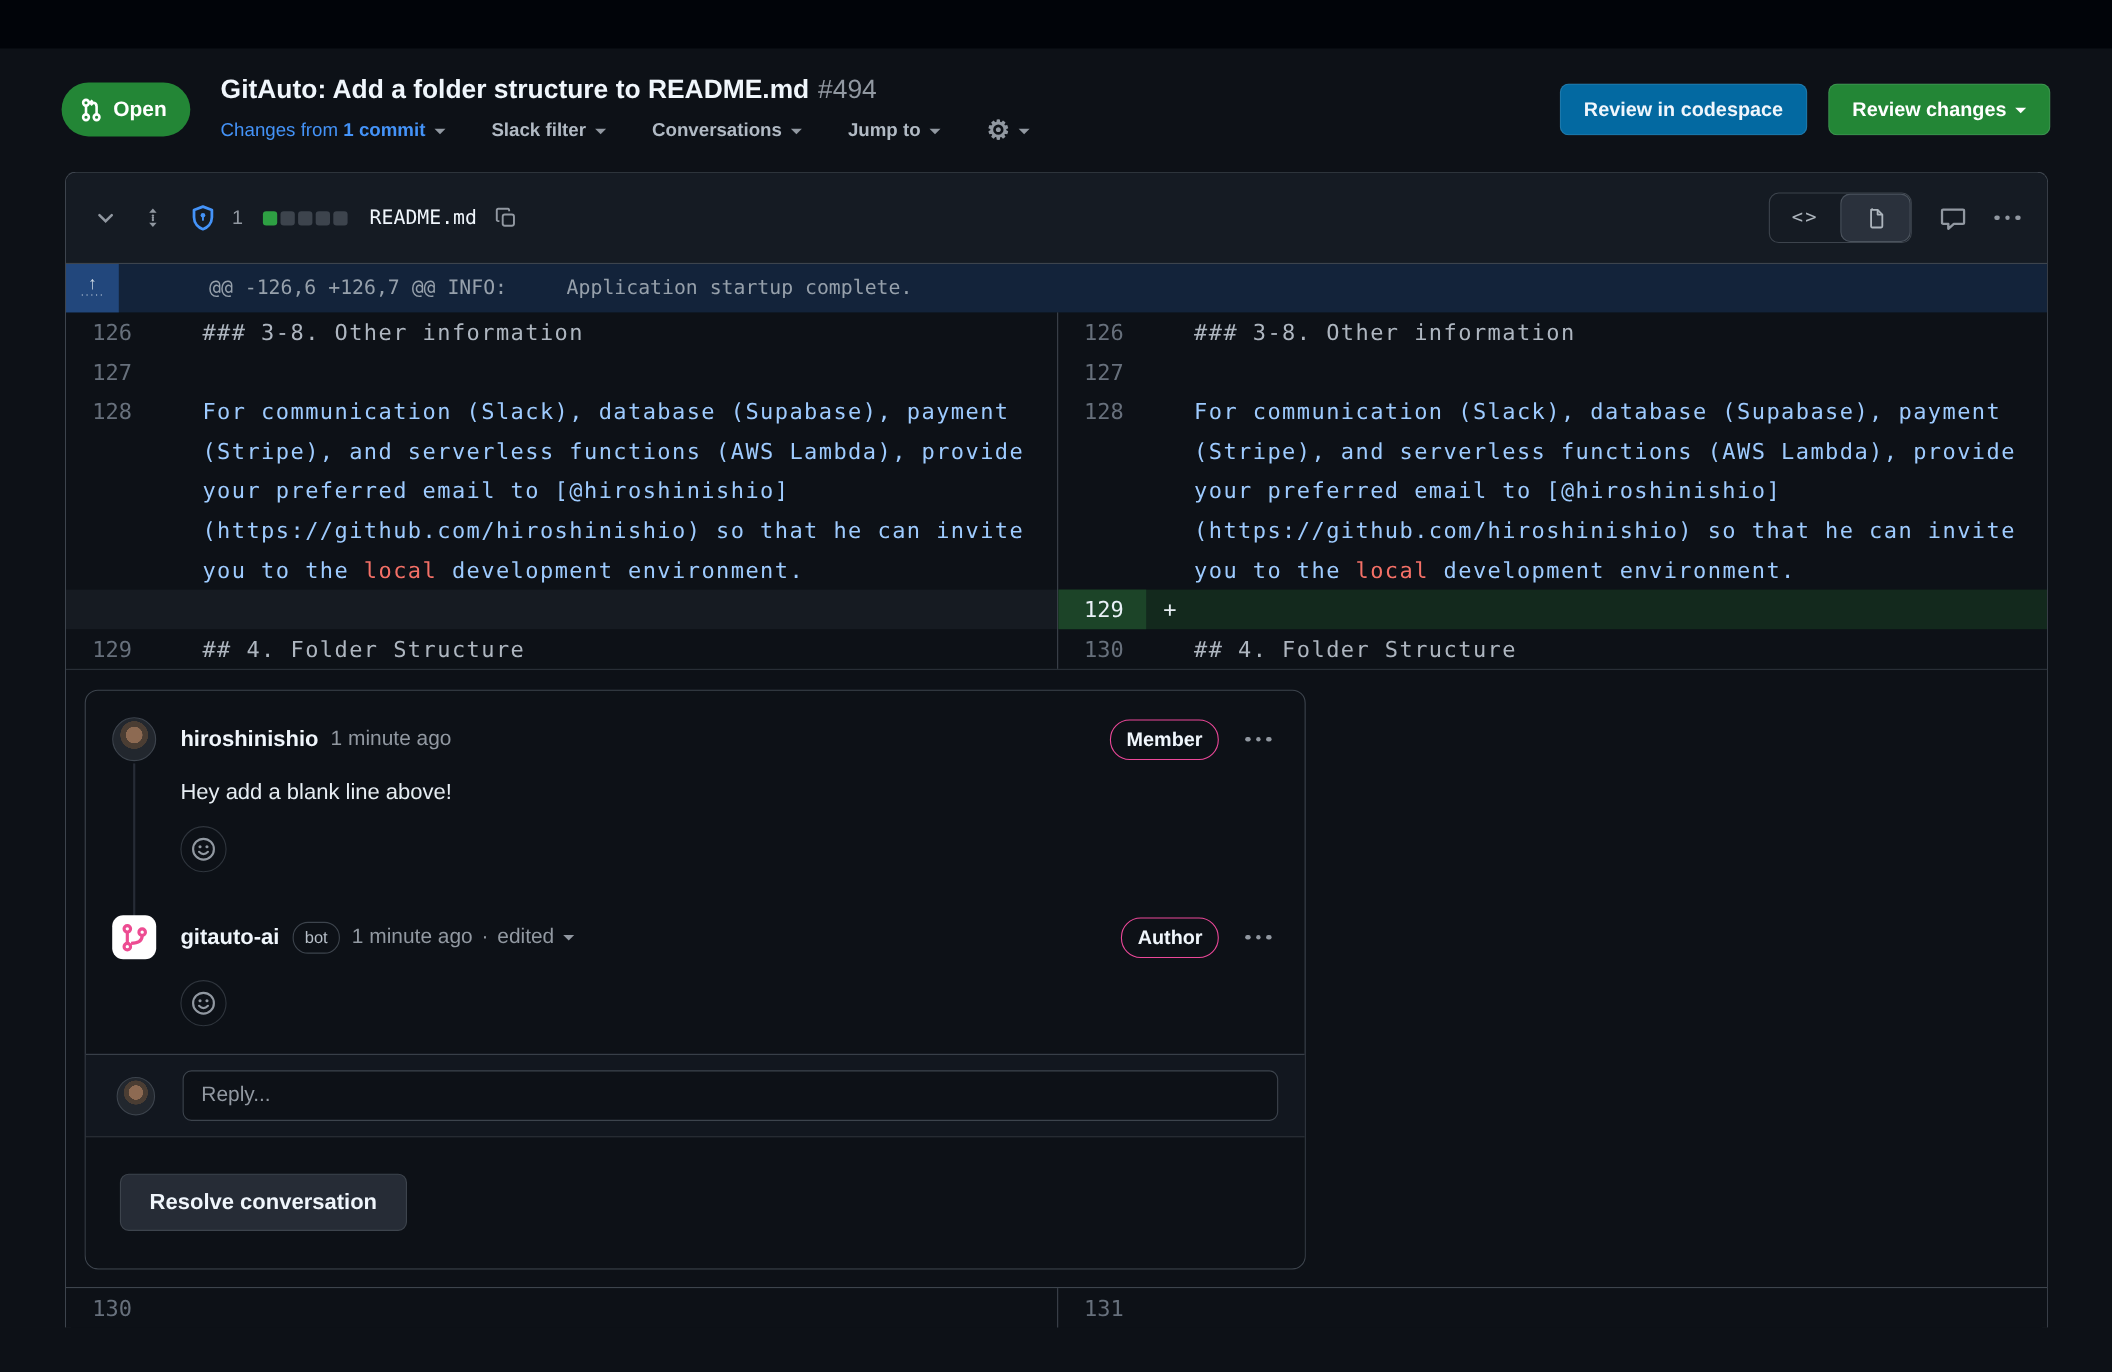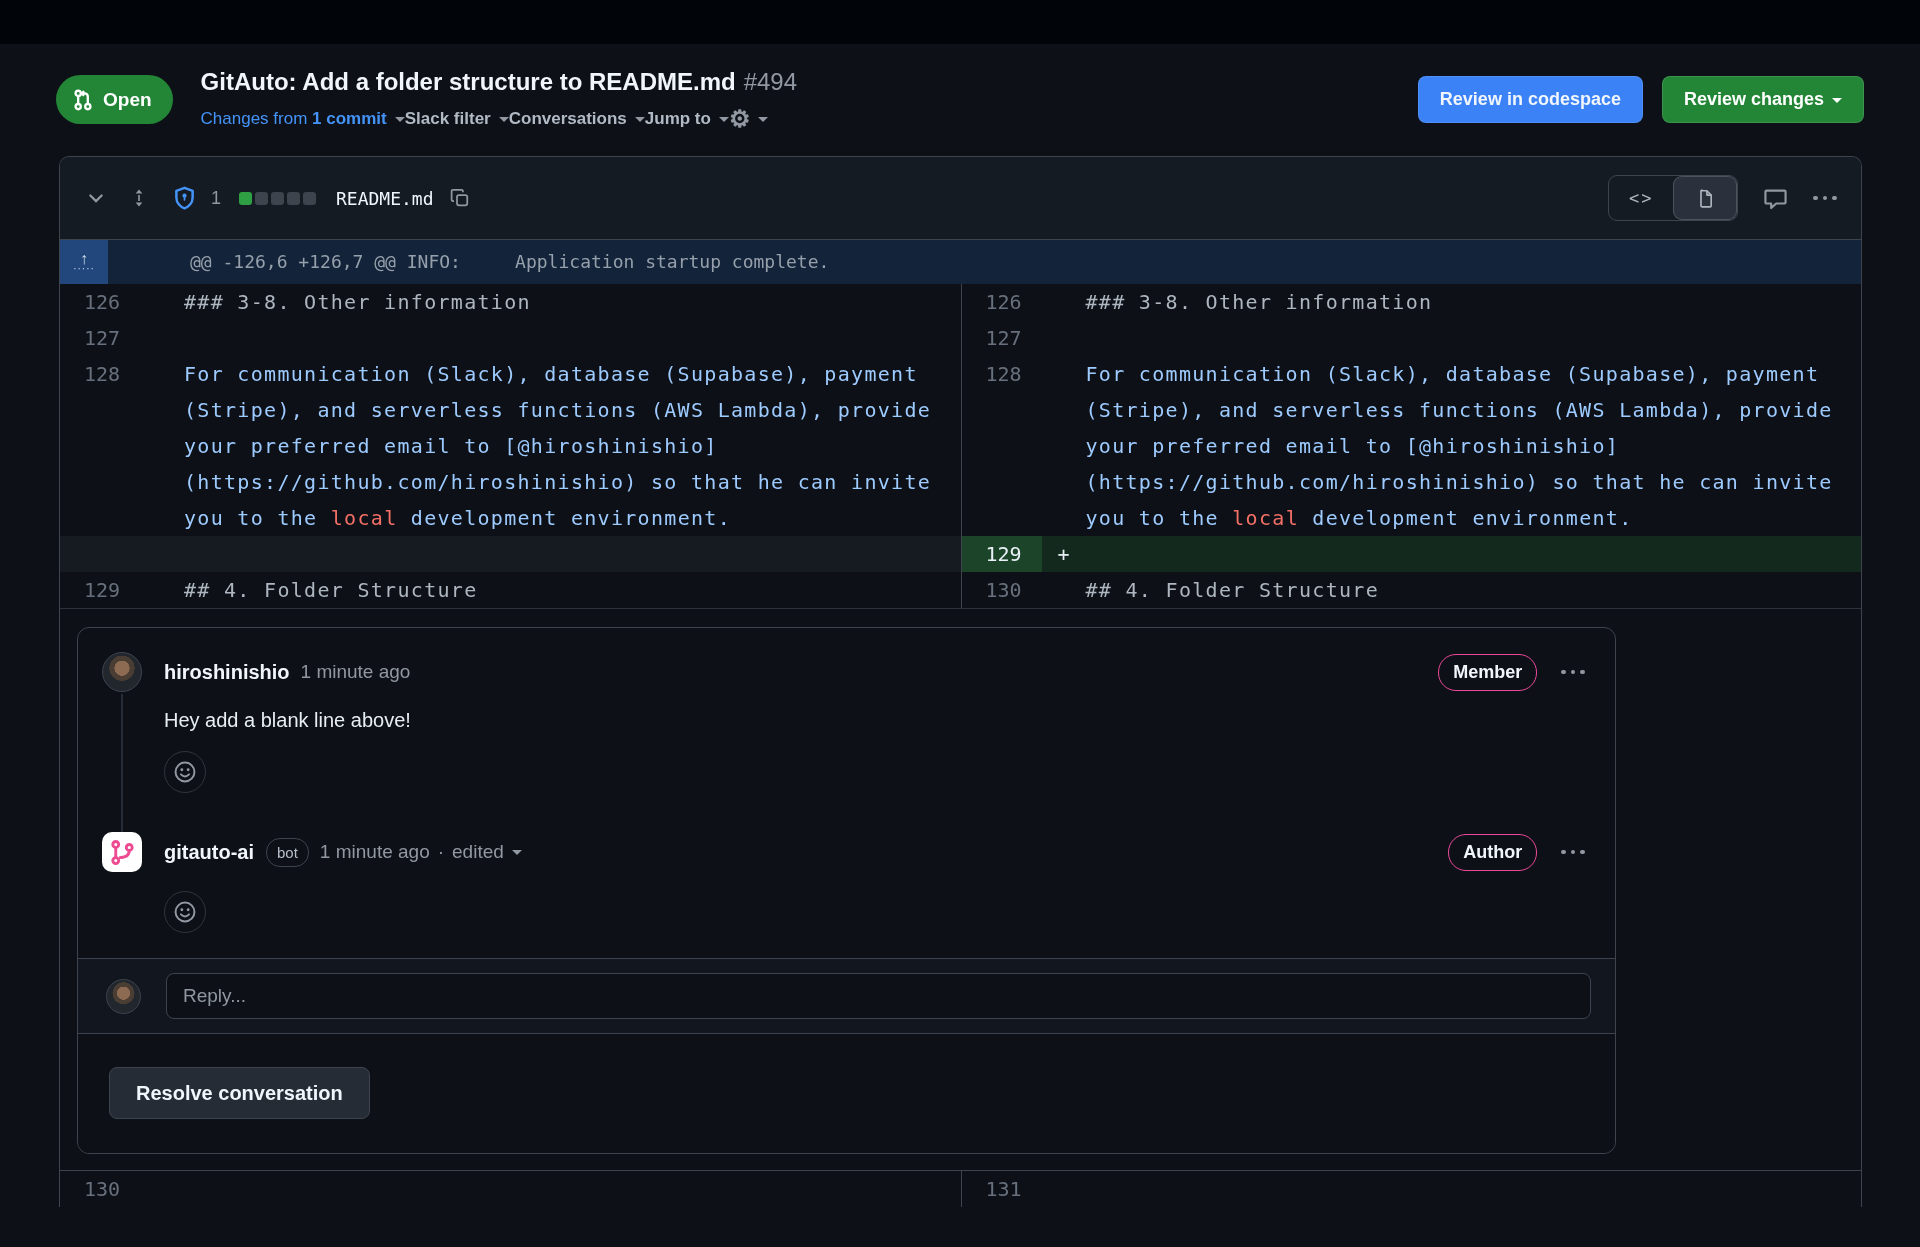--- a/index.html
+++ b/index.html
@@ -12,31 +12,31 @@
   svg{display:block;}
 
   
   .topbar{height:44px;background:#010409;}
   .pr-header{display:flex;align-items:center;padding:15px 56px 0 56px;height:96px;box-sizing:border-box;}
   .open-badge{display:inline-flex;align-items:center;gap:9px;background:#238636;color:#fff;
     font-size:19px;font-weight:700;height:49px;padding:0 21px 0 16px;border-radius:25px;flex:none;}
   .title-block{margin-left:28px;min-width:0;}
   .pr-title{font-size:24px;font-weight:700;color:#f0f6fc;white-space:nowrap;}
   .pr-number{color:#9198a1;font-weight:400;margin-left:8px;}
-  .pr-nav{display:flex;align-items:center;margin-top:11px;font-size:17px;color:#b1bac4;font-weight:600;}
+  .pr-nav{display:flex;align-items:center;gap:42px;margin-top:11px;font-size:17px;color:#b1bac4;font-weight:600;}
   .nav-item{display:inline-flex;align-items:center;cursor:pointer;white-space:nowrap;}
   .nav-item.blue{color:#4493f8;font-weight:400;}
   .nav-item.blue b{font-weight:700;}
   .caret{width:0;height:0;border:5px solid transparent;border-top-color:#9198a1;margin-left:8px;transform:translateY(3px);}
   .caret.on-green{border-top-color:#fff;}
   .gear{font-size:24px;color:#9198a1;line-height:1;}
   .header-actions{margin-left:auto;display:flex;gap:19px;align-items:center;}
   .btn{font-family:"Liberation Sans",sans-serif;font-size:18px;font-weight:700;border-radius:8px;height:47px;
     display:inline-flex;align-items:center;padding:0 21px;border:1px solid rgba(240,246,252,0.12);cursor:pointer;white-space:nowrap;}
-  .btn-secondary{background:#3b82f6;color:#f0f6fc;}
+  .btn-secondary{background:#0369a1;color:#f0f6fc;}
   .btn-primary{background:#238636;color:#fff;}
 
   
   .file-card{margin:16px 58px 0 59px;border:1px solid #3d444d;border-bottom:none;
     border-radius:10px 10px 0 0;overflow:hidden;background:#0d1117;}
   .file-header{height:82px;background:#151b23;border-bottom:1px solid #3d444d;
     display:flex;align-items:center;padding:0 24px 0 26px;}
   .fh-icon{color:#9198a1;flex:none;display:flex;align-items:center;justify-content:center;cursor:pointer;}
   .fh-gap{margin-left:24px;}
   .thread-count{font-size:18px;color:#9198a1;margin-left:14px;}
@@ -72,21 +72,21 @@
   .dline{min-height:36px;}
   .dline.heading{color:#aeb6c0;}
   .hl{color:#f47067;}
   .drow.filler{background:#161b22;min-height:36px;}
   .drow.add{background:#13291d;}
   .drow.add .dnum{background:#1c4428;color:#e9f0f7;}
   .plus{position:absolute;left:16px;top:0;color:#e6edf3;letter-spacing:0;}
 
   
   .thread-row{border-top:1px solid #2c323a;border-bottom:1px solid #3d444d;padding:18px 0 16px 17px;background:#0d1117;}
-  .comment-card{width:1539px;box-sizing:border-box;border:1px solid #3d444d;border-radius:12px;position:relative;background:#0d1117;}
+  .comment-card{width:1110px;box-sizing:border-box;border:1px solid #3d444d;border-radius:12px;position:relative;background:#0d1117;}
   .vline{position:absolute;left:43px;top:66px;width:2px;height:142px;background:#262c36;}
   .comment{padding:24px 26px 0 24px;position:relative;}
   .comment.second{padding-top:14px;}
   .c-head{display:flex;align-items:center;}
   .avatar{width:40px;height:40px;border-radius:50%;flex:none;border:1px solid #3d444d;box-sizing:border-box;cursor:pointer;
     background:radial-gradient(circle at 50% 40%, #8d6a52 0 25%, #4a3d33 26% 42%, #22272e 43%);}
   .avatar.small{width:35px;height:35px;}
   .bot-avatar{width:40px;height:40px;border-radius:10px;background:#fff;display:flex;align-items:center;justify-content:center;flex:none;cursor:pointer;}
   .c-name{margin-left:22px;font-size:20px;font-weight:700;color:#f0f6fc;cursor:pointer;white-space:nowrap;}
   .c-time{margin-left:11px;font-size:19px;color:#9198a1;cursor:pointer;white-space:nowrap;}

